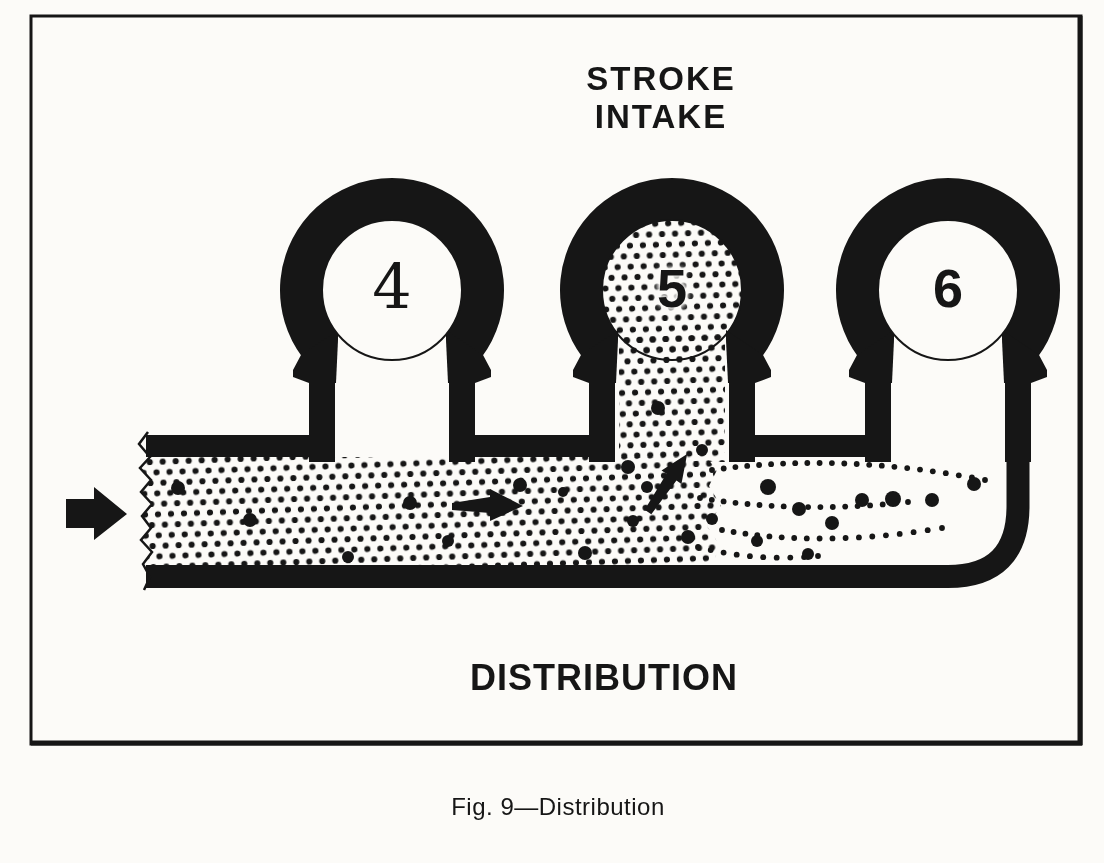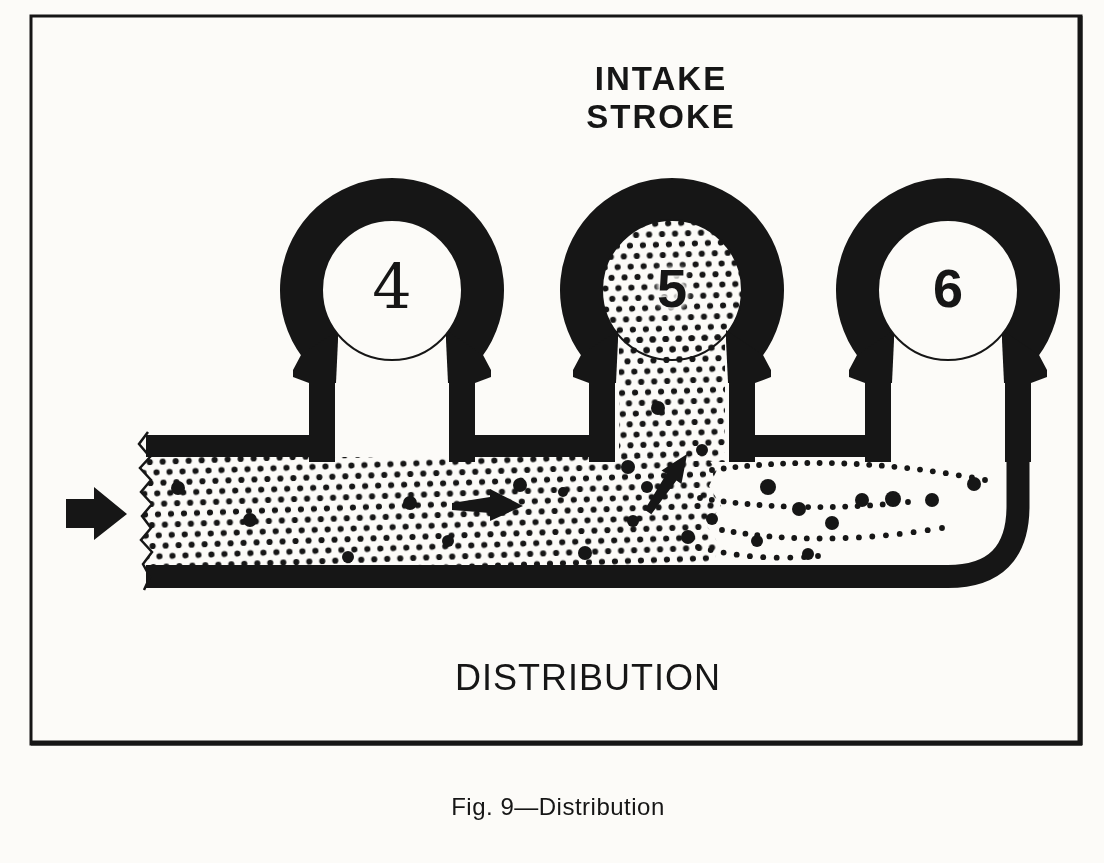--- a/index.html
+++ b/index.html
@@ -22,22 +22,22 @@
     text-align:center;
     white-space:nowrap;
     color:var(--ink);
   }
   .intake-label{
     left:661px;top:60px;
     font-size:33px;font-weight:bold;
     letter-spacing:2px;line-height:38px;
   }
   .distribution-label{
-    left:588px;top:657px;
-    font-size:36px;font-weight:normal;
+    left:604px;top:657px;
+    font-size:36px;font-weight:bold;
     letter-spacing:1px;
   }
   .caption{
     left:558px;top:793px;
     font-size:24px;font-weight:normal;
     letter-spacing:0.5px;
   }
   .cyl-num{
     position:absolute;
     transform:translate(-50%,-50%);
@@ -211,22 +211,22 @@
       <polygon points="452,503 490,497 490,489 523,506 490,521 490,513 452,510" fill="var(--ink)"></polygon>
       <g transform="translate(648,512) rotate(-56)">
         <polygon points="0,-4 42,-6 42,-12 70,0 42,12 42,6 0,4" fill="var(--ink)"></polygon>
       </g>
     </g>
 
   <polygon points="66,499 94,499 94,487 127,514 94,540 94,528 66,528" fill="var(--ink)"></polygon>
 </svg>
 
 <div class="label intake-label">
+  <div>STROKE</div>
   <div>INTAKE</div>
-  <div>STROKE</div>
 </div>
 
 <div class="cyl-num serif" style="left:392px;top:287px;">4</div>
 <div class="cyl-num sans halo" style="left:672px;top:288px;">5</div>
 <div class="cyl-num sans" style="left:948px;top:288px;">6</div>
 
 <div class="label distribution-label">DISTRIBUTION</div>
 
 <div class="label caption">Fig. 9—Distribution</div>
 

